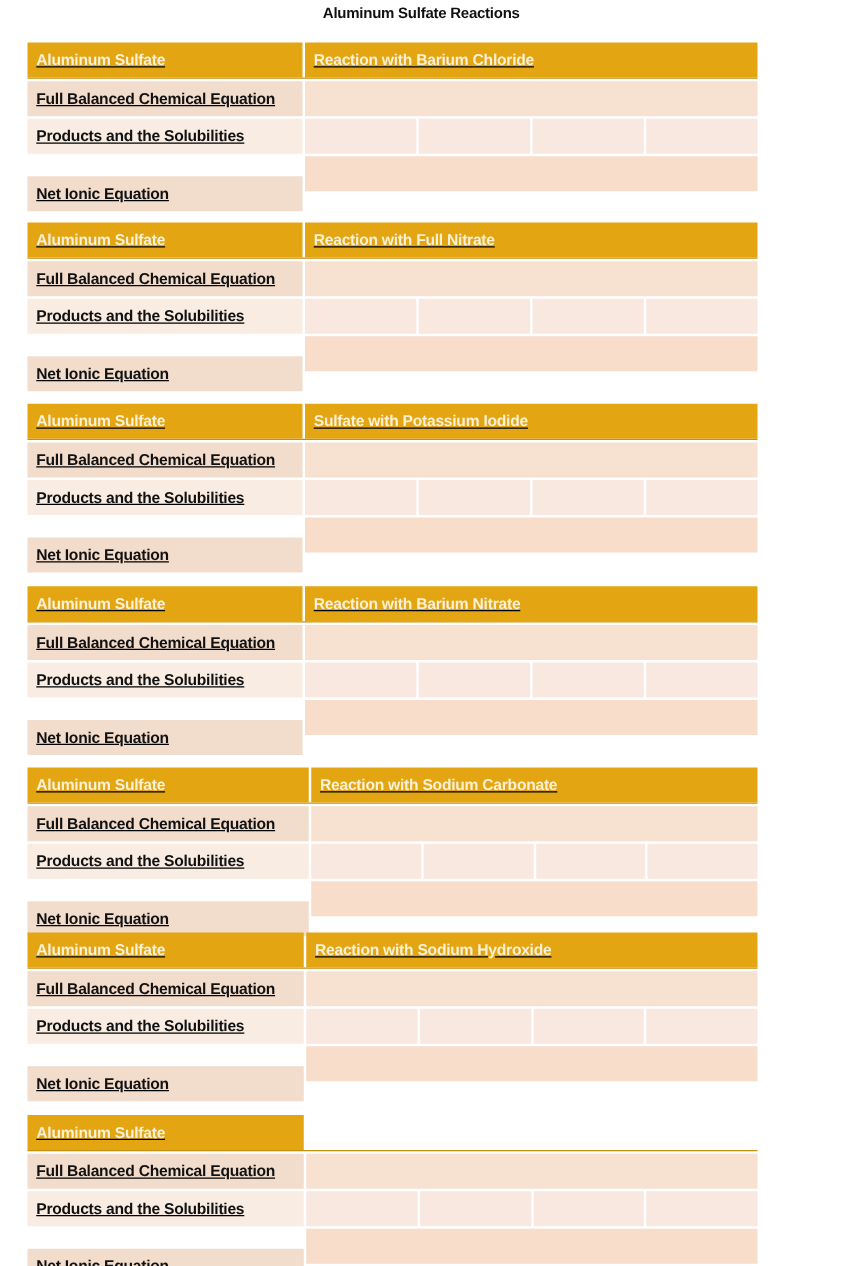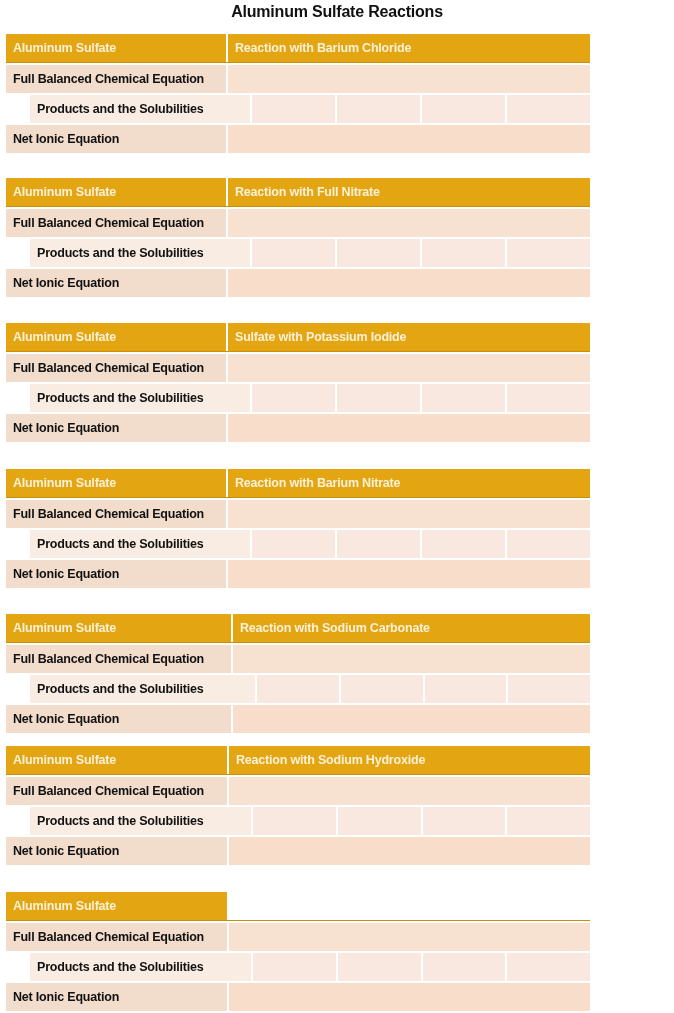--- a/index.html
+++ b/index.html
@@ -2,39 +2,39 @@
 <html><head>
 <meta charset="utf-8">
 <style>
   html, body { margin: 0; padding: 0; background: #ffffff; }
   body {
     width: 674px; height: 1013px; position: relative; overflow: hidden;
     font-family: "Liberation Sans", "DejaVu Sans", sans-serif;
   }
   .title {
     position: absolute; left: 0; top: 3px; width: 674px; text-align: center;
-    font-size: 16px; font-weight: bold; color: #111; letter-spacing: -0.2px;
+    font-size: 12px; font-weight: bold; color: #111; letter-spacing: -0.2px;
   }
-  .block { position: absolute; left: 6px; width: 584px; }
+  .block { position: absolute; left: 22px; width: 584px; text-decoration: underline; }
   .row { display: flex; height: 28px; margin-bottom: 2px; }
   .cell {
     box-sizing: border-box; height: 100%;
     display: flex; align-items: center; padding-left: 7px;
     font-size: 12.5px; font-weight: bold; letter-spacing: -0.2px;
   }
   .label { width: 220px; margin-right: 2px; }
   .hdr .cell { background: #e3a512; color: #fbf1d6; }
   .hdr { border-bottom: 1px solid #c98f0c; }
   .r1 .label { background: #f2dccb; color: #111; }
   .r1 .val  { background: #f7e1d1; flex: 1; }
-  .r2 .label { background: #f9ece2; color: #111; margin-left: 24px; }
+  .r2 .label { background: #f9ece2; color: #111; }
   .r2 .subs { flex: 1; display: flex; }
   .r2 .sub { flex: 1; background: #f9e8e0; margin-right: 2px; height: 100%; }
   .r2 .sub:last-child { margin-right: 0; }
-  .r3 .label { background: #f2dccb; color: #111; }
+  .r3 .label { background: #f2dccb; color: #111; margin-top: 16px; }
   .r3 .val  { background: #f8ddca; flex: 1; }
   .hdr .rx { flex: 1; }
 </style>
 </head>
 <body>
 
 <div class="title">Aluminum Sulfate Reactions</div>
 
 <div id="blocks">
     <div class="block" style="top: 34px;">

